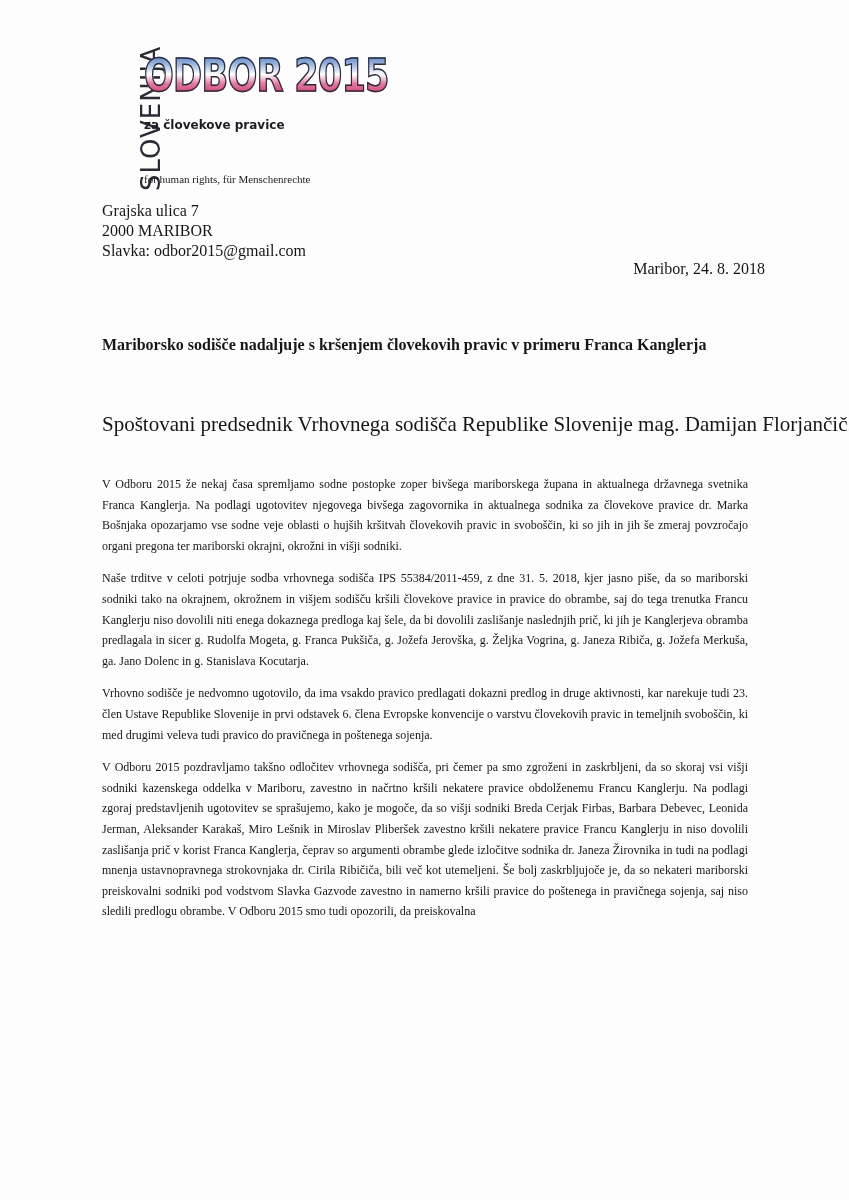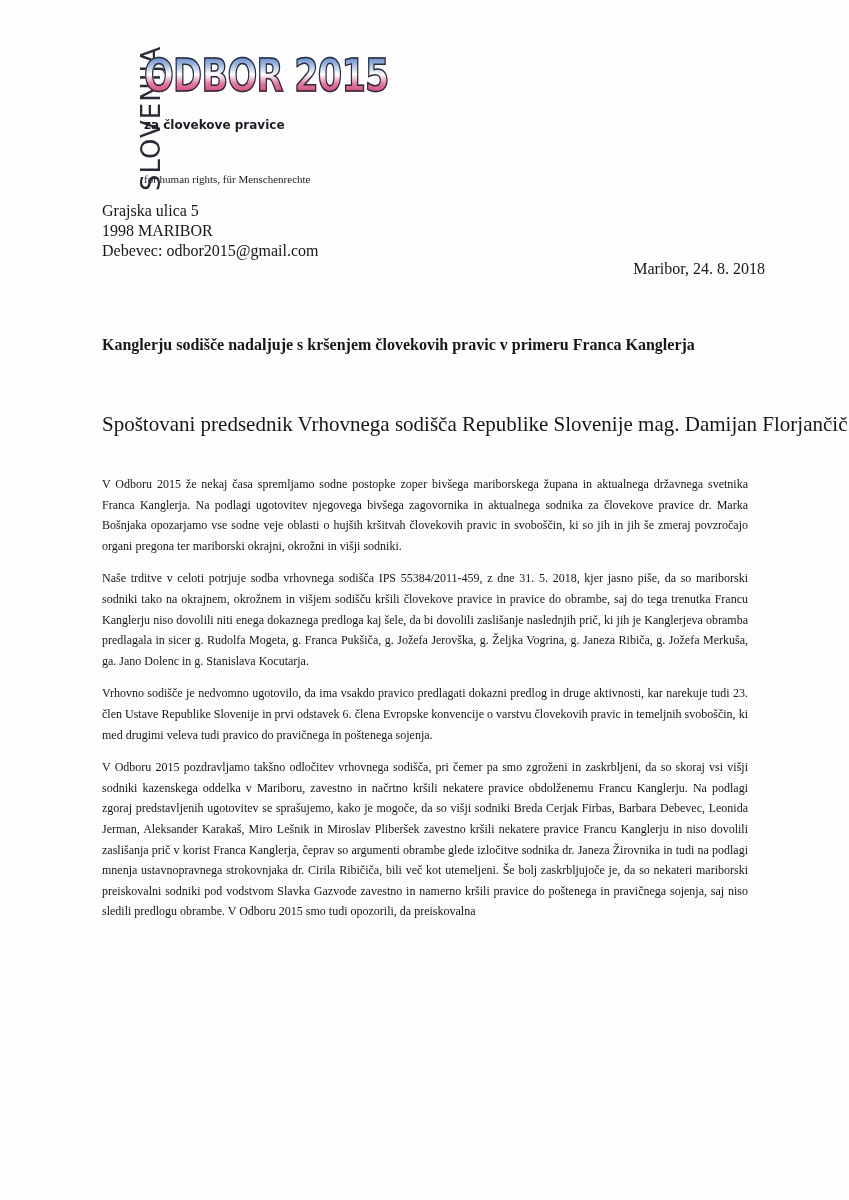--- a/index.html
+++ b/index.html
@@ -143,28 +143,28 @@
   <div class="logo">
     <div class="logo-vertical">
       <span>SLOVENIJA</span>
     </div>
     <div class="logo-title">ODBOR 2015</div>
     <div class="logo-subtitle">za človekove pravice</div>
     <div class="logo-tagline">for human rights, für Menschenrechte</div>
   </div>
 
   <div class="address serif">
-    <div>Grajska ulica 5</div>
-    <div>1998 MARIBOR</div>
-    <div>Debevec: odbor2015@gmail.com</div>
+    <div>Grajska ulica 7</div>
+    <div>2000 MARIBOR</div>
+    <div>Slavka: odbor2015@gmail.com</div>
   </div>
 
   <div class="dateline serif">Maribor, 24. 8. 2018</div>
 
-  <div class="heading serif">Kanglerju sodišče nadaljuje s kršenjem človekovih pravic v primeru Franca Kanglerja</div>
+  <div class="heading serif">Mariborsko sodišče nadaljuje s kršenjem človekovih pravic v primeru Franca Kanglerja</div>
 
   <div class="salutation serif">Spoštovani predsednik Vrhovnega sodišča Republike Slovenije mag. Damijan Florjančič.</div>
 
   <div class="body-text serif">
     <p>V Odboru 2015 že nekaj časa spremljamo sodne postopke zoper bivšega mariborskega župana in aktualnega državnega svetnika Franca Kanglerja. Na podlagi ugotovitev njegovega bivšega zagovornika in aktualnega sodnika za človekove pravice dr. Marka Bošnjaka opozarjamo vse sodne veje oblasti o hujših kršitvah človekovih pravic in svoboščin, ki so jih in jih še zmeraj povzročajo organi pregona ter mariborski okrajni, okrožni in višji sodniki.</p>
     <p>Naše trditve v celoti potrjuje sodba vrhovnega sodišča IPS 55384/2011-459, z dne 31. 5. 2018, kjer jasno piše, da so mariborski sodniki tako na okrajnem, okrožnem in višjem sodišču kršili človekove pravice in pravice do obrambe, saj do tega trenutka Francu Kanglerju niso dovolili niti enega dokaznega predloga kaj šele, da bi dovolili zaslišanje naslednjih prič, ki jih je Kanglerjeva obramba predlagala in sicer g. Rudolfa Mogeta, g. Franca Pukšiča, g. Jožefa Jerovška, g. Željka Vogrina, g. Janeza Ribiča, g. Jožefa Merkuša, ga. Jano Dolenc in g. Stanislava Kocutarja.</p>
     <p>Vrhovno sodišče je nedvomno ugotovilo, da ima vsakdo pravico predlagati dokazni predlog in druge aktivnosti, kar narekuje tudi 23. člen Ustave Republike Slovenije in prvi odstavek 6. člena Evropske konvencije o varstvu človekovih pravic in temeljnih svoboščin, ki med drugimi veleva tudi pravico do pravičnega in poštenega sojenja.</p>
     <p>V Odboru 2015 pozdravljamo takšno odločitev vrhovnega sodišča, pri čemer pa smo zgroženi in zaskrbljeni, da so skoraj vsi višji sodniki kazenskega oddelka v Mariboru, zavestno in načrtno kršili nekatere pravice obdolženemu Francu Kanglerju. Na podlagi zgoraj predstavljenih ugotovitev se sprašujemo, kako je mogoče, da so višji sodniki Breda Cerjak Firbas, Barbara Debevec, Leonida Jerman, Aleksander Karakaš, Miro Lešnik in Miroslav Pliberšek zavestno kršili nekatere pravice Francu Kanglerju in niso dovolili zaslišanja prič v korist Franca Kanglerja, čeprav so argumenti obrambe glede izločitve sodnika dr. Janeza Žirovnika in tudi na podlagi mnenja ustavnopravnega strokovnjaka dr. Cirila Ribičiča, bili več kot utemeljeni. Še bolj zaskrbljujoče je, da so nekateri mariborski preiskovalni sodniki pod vodstvom Slavka Gazvode zavestno in namerno kršili pravice do poštenega in pravičnega sojenja, saj niso sledili predlogu obrambe. V Odboru 2015 smo tudi opozorili, da preiskovalna</p>
   </div>
 

